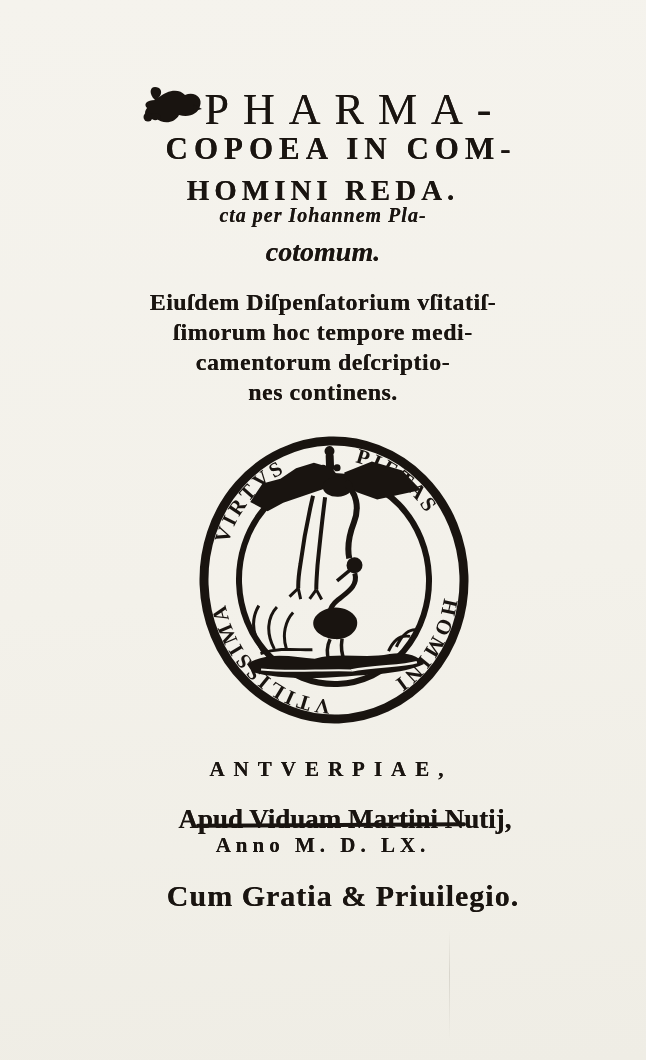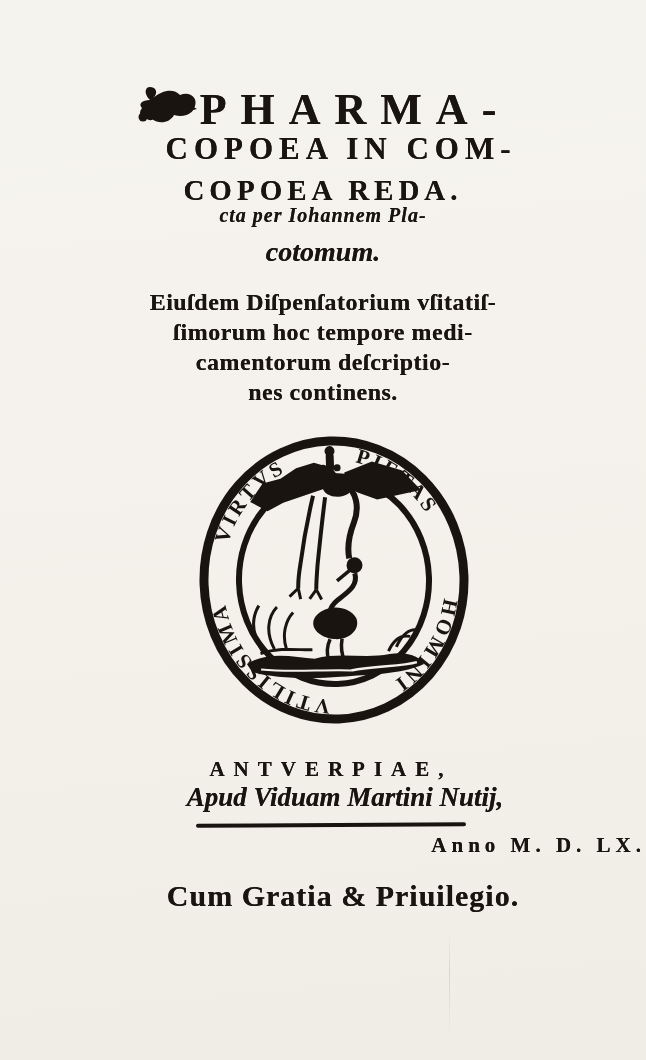--- a/index.html
+++ b/index.html
@@ -5,37 +5,37 @@
   html,body{margin:0;padding:0;}
   body{background:#e8e6df;font-family:"Liberation Serif","DejaVu Serif",serif;}
   .page{
     position:relative;width:646px;height:1060px;overflow:hidden;
     background:linear-gradient(175deg,#f5f3ed 0%,#f3f1ea 55%,#efede5 100%);
     color:#191410;
   }
   .block{position:absolute;left:0;right:0;text-align:center;white-space:nowrap;}
   .ink{color:#191410;text-shadow:0 0 0.6px rgba(25,18,12,.85);}
   
-  .t1{top:80px;font-size:44px;font-weight:bold;letter-spacing:14px;}
+  .t1{top:80px;font-size:44px;font-weight:normal;letter-spacing:14px;}
   .t1 .t1txt{vertical-align:middle;}
   .fleuron{vertical-align:middle;margin-right:2px;position:relative;top:-2px;}
   .t2{top:131px;font-size:31px;font-weight:bold;letter-spacing:6px;padding-left:36px;}
   .t3{top:174px;font-size:29px;font-weight:bold;letter-spacing:5px;}
   .t4{top:204px;font-size:20px;font-style:italic;font-weight:bold;letter-spacing:1px;}
   .t5{top:236px;font-size:28px;font-style:italic;font-weight:bold;}
   
   .subtitle{top:287px;font-size:24px;line-height:30px;font-weight:bold;letter-spacing:.5px;}
   .subtitle div{white-space:nowrap;}
   
   .device{position:absolute;left:198px;top:435px;width:272px;height:290px;}
   
   .city{top:757px;font-size:21px;font-weight:bold;letter-spacing:9px;margin-left:16px;}
-  .publisher{top:782px;font-size:27px;font-style:italic;font-weight:bold;padding-left:44px;}
+  .publisher{top:804px;font-size:27px;font-weight:bold;padding-left:44px;}
   .rule{position:absolute;left:196px;top:823px;width:270px;height:4px;background:#191410;border-radius:2px;transform:rotate(-0.3deg);}
-  .year{top:833px;font-size:21px;font-weight:bold;letter-spacing:5px;text-align:right;}
+  .year{top:833px;font-size:21px;font-weight:bold;letter-spacing:5px;}
   .privilege{top:879px;font-size:30px;font-weight:bold;letter-spacing:1px;margin-left:40px;}
   
   .crease{position:absolute;left:449px;top:930px;width:1px;height:110px;
     background:linear-gradient(#0000, #d8d5cc 40%, #0000);}
 </style>
 </head>
 <body>
 
 <div class="page">
 
@@ -43,21 +43,21 @@
     <svg class="fleuron" width="62" height="52" viewBox="0 0 62 52" aria-hidden="true">
       <g fill="#191410">
         <path d="M14 18 C6 10 10 2 18 6 C21 8 21 13 17 16 C26 8 38 6 44 13 C54 9 62 16 59 24 C57 32 48 36 38 33 C34 41 22 43 15 36 C6 39 1 32 6 26 C2 22 6 18 14 18 Z"></path>
         <circle cx="7" cy="35" r="4.5"></circle>
         <path d="M10 33 C14 30 18 31 20 35 C17 39 12 39 10 36 Z"></path>
         <path d="M52 22 L61 27 L53 29 Z"></path>
       </g>
     </svg><span class="t1txt">PHARMA-</span>
   </div>
   <div class="block t2 ink">COPOEA IN COM-</div>
-  <div class="block t3 ink">COPOEA REDA.</div>
+  <div class="block t3 ink">HOMINI REDA.</div>
   <div class="block t4 ink">cta per Iohannem Pla-</div>
   <div class="block t5 ink">cotomum.</div>
 
   <div class="block subtitle ink">
     <div>Eiuſdem Diſpenſatorium vſitatiſ-</div>
     <div>ſimorum hoc tempore medi-</div>
     <div>camentorum deſcriptio-</div>
     <div>nes continens.</div>
   </div>
 

